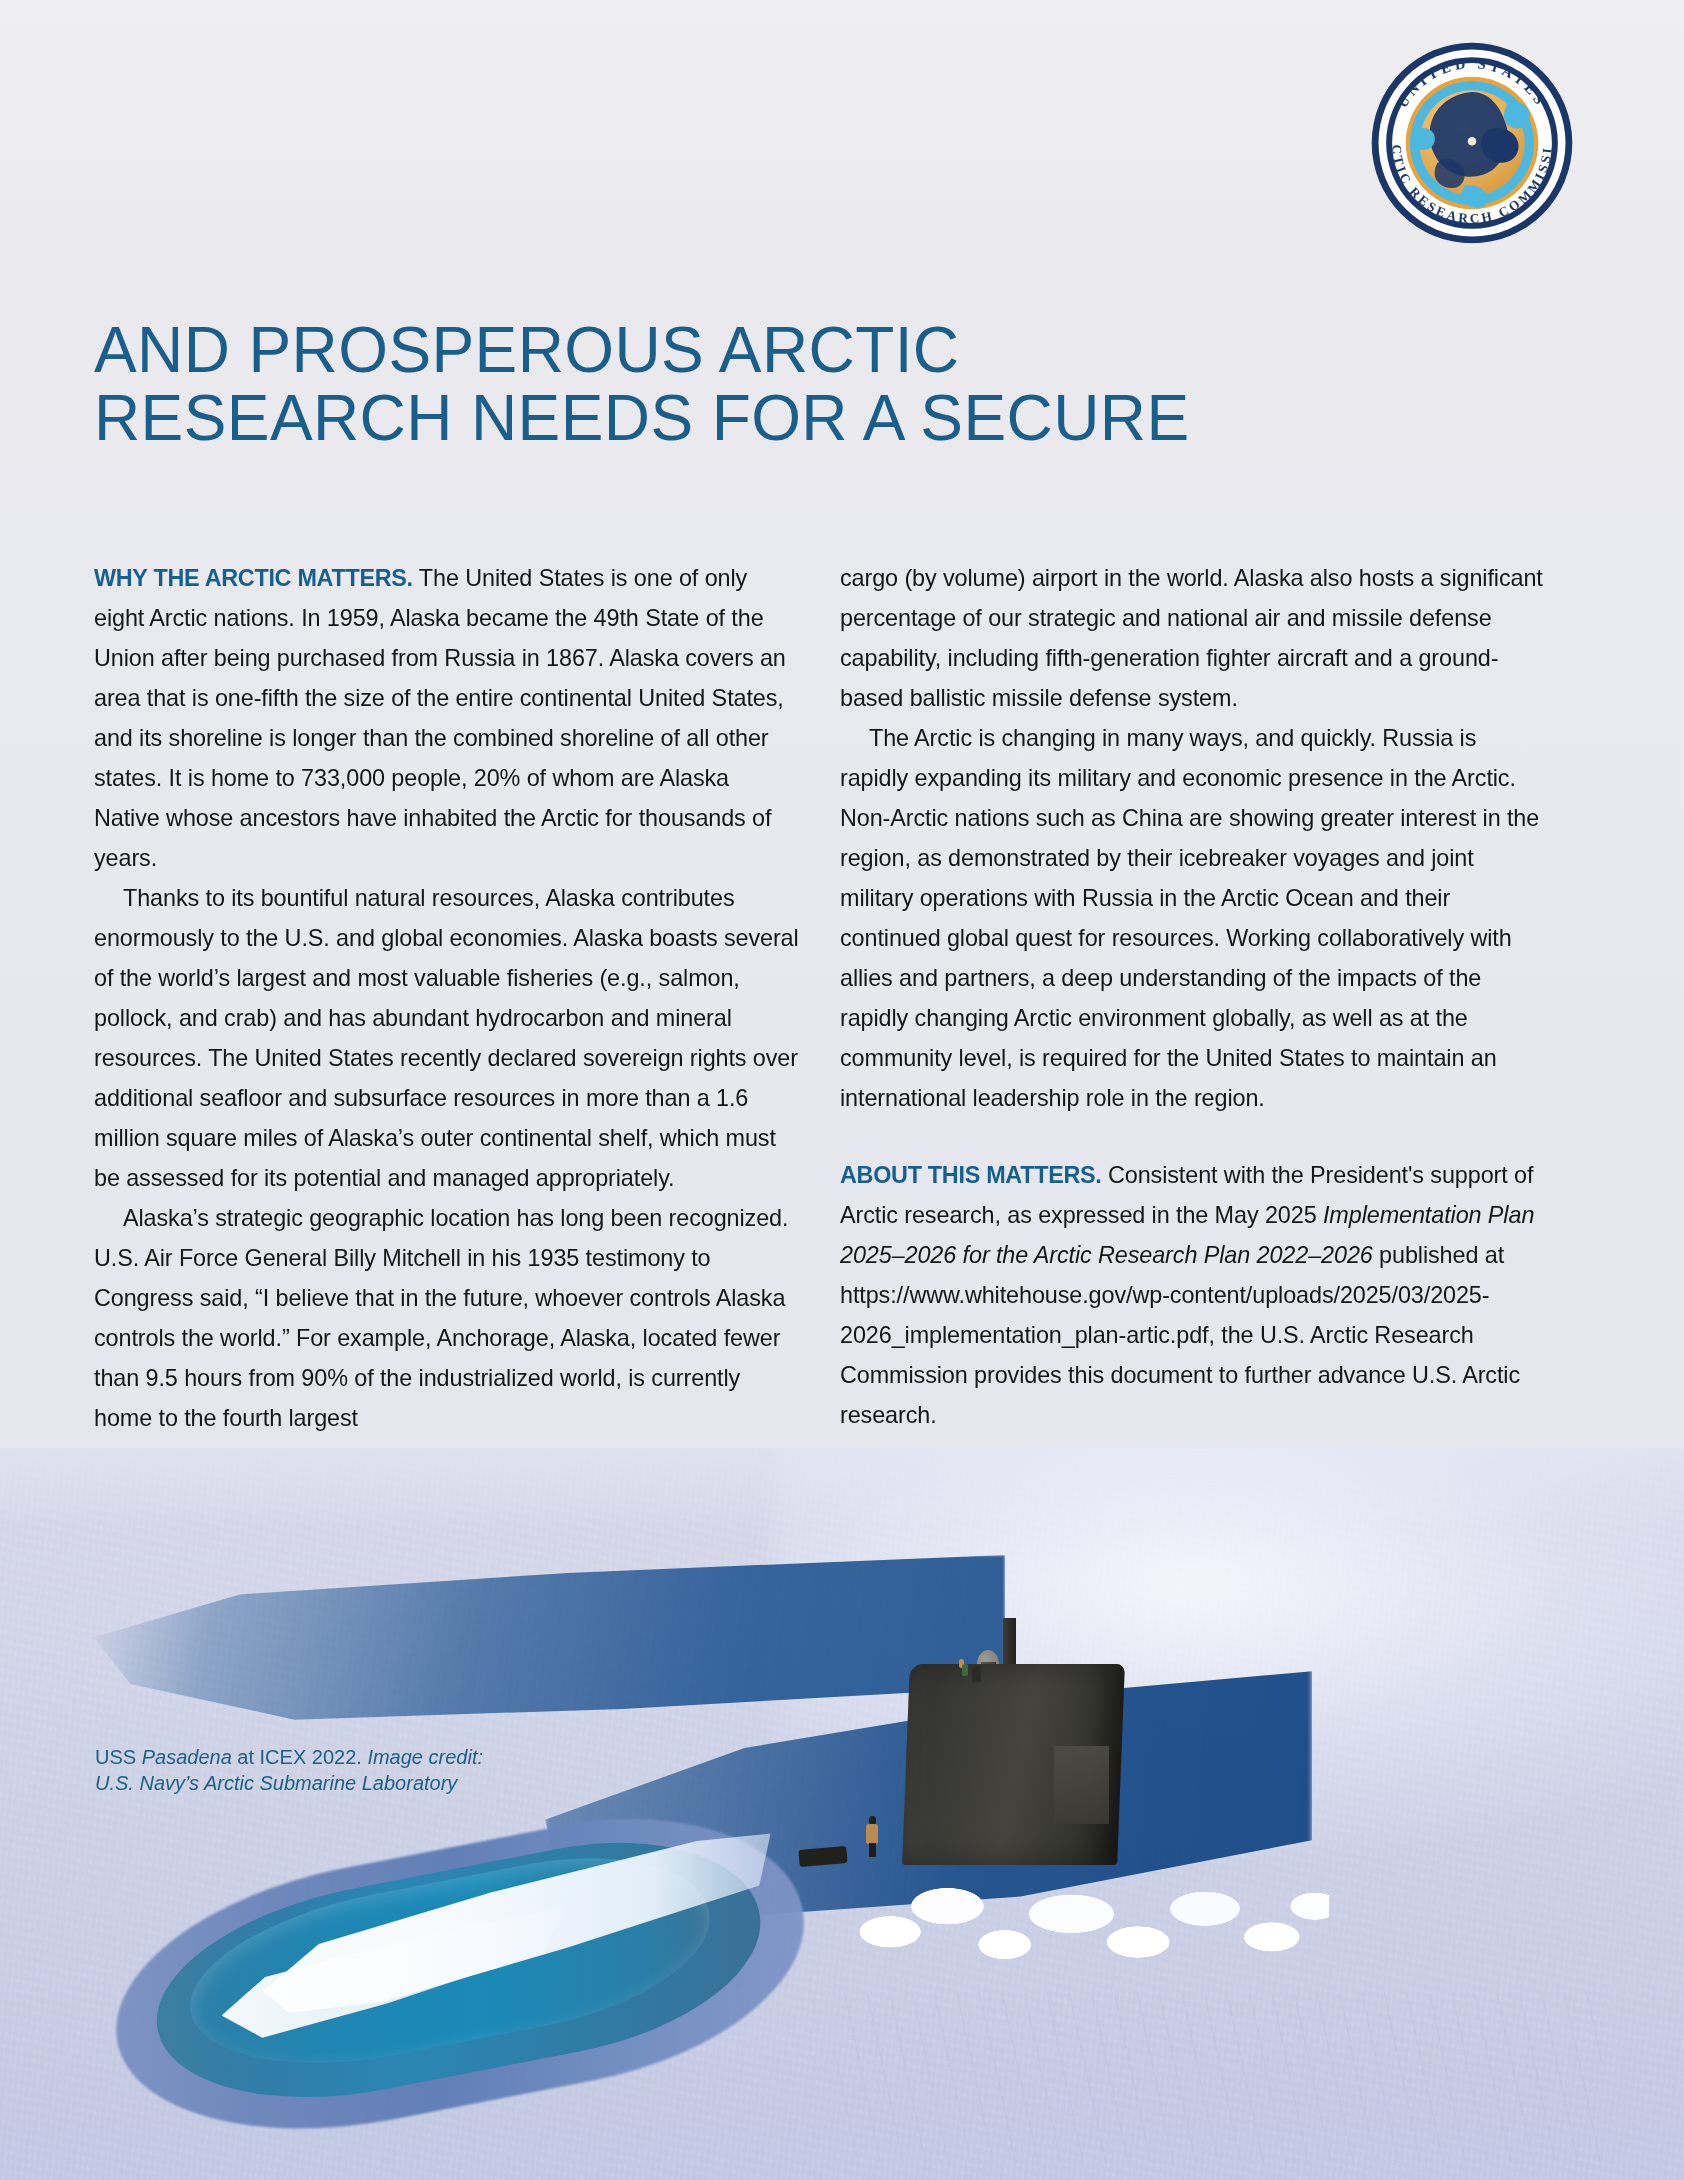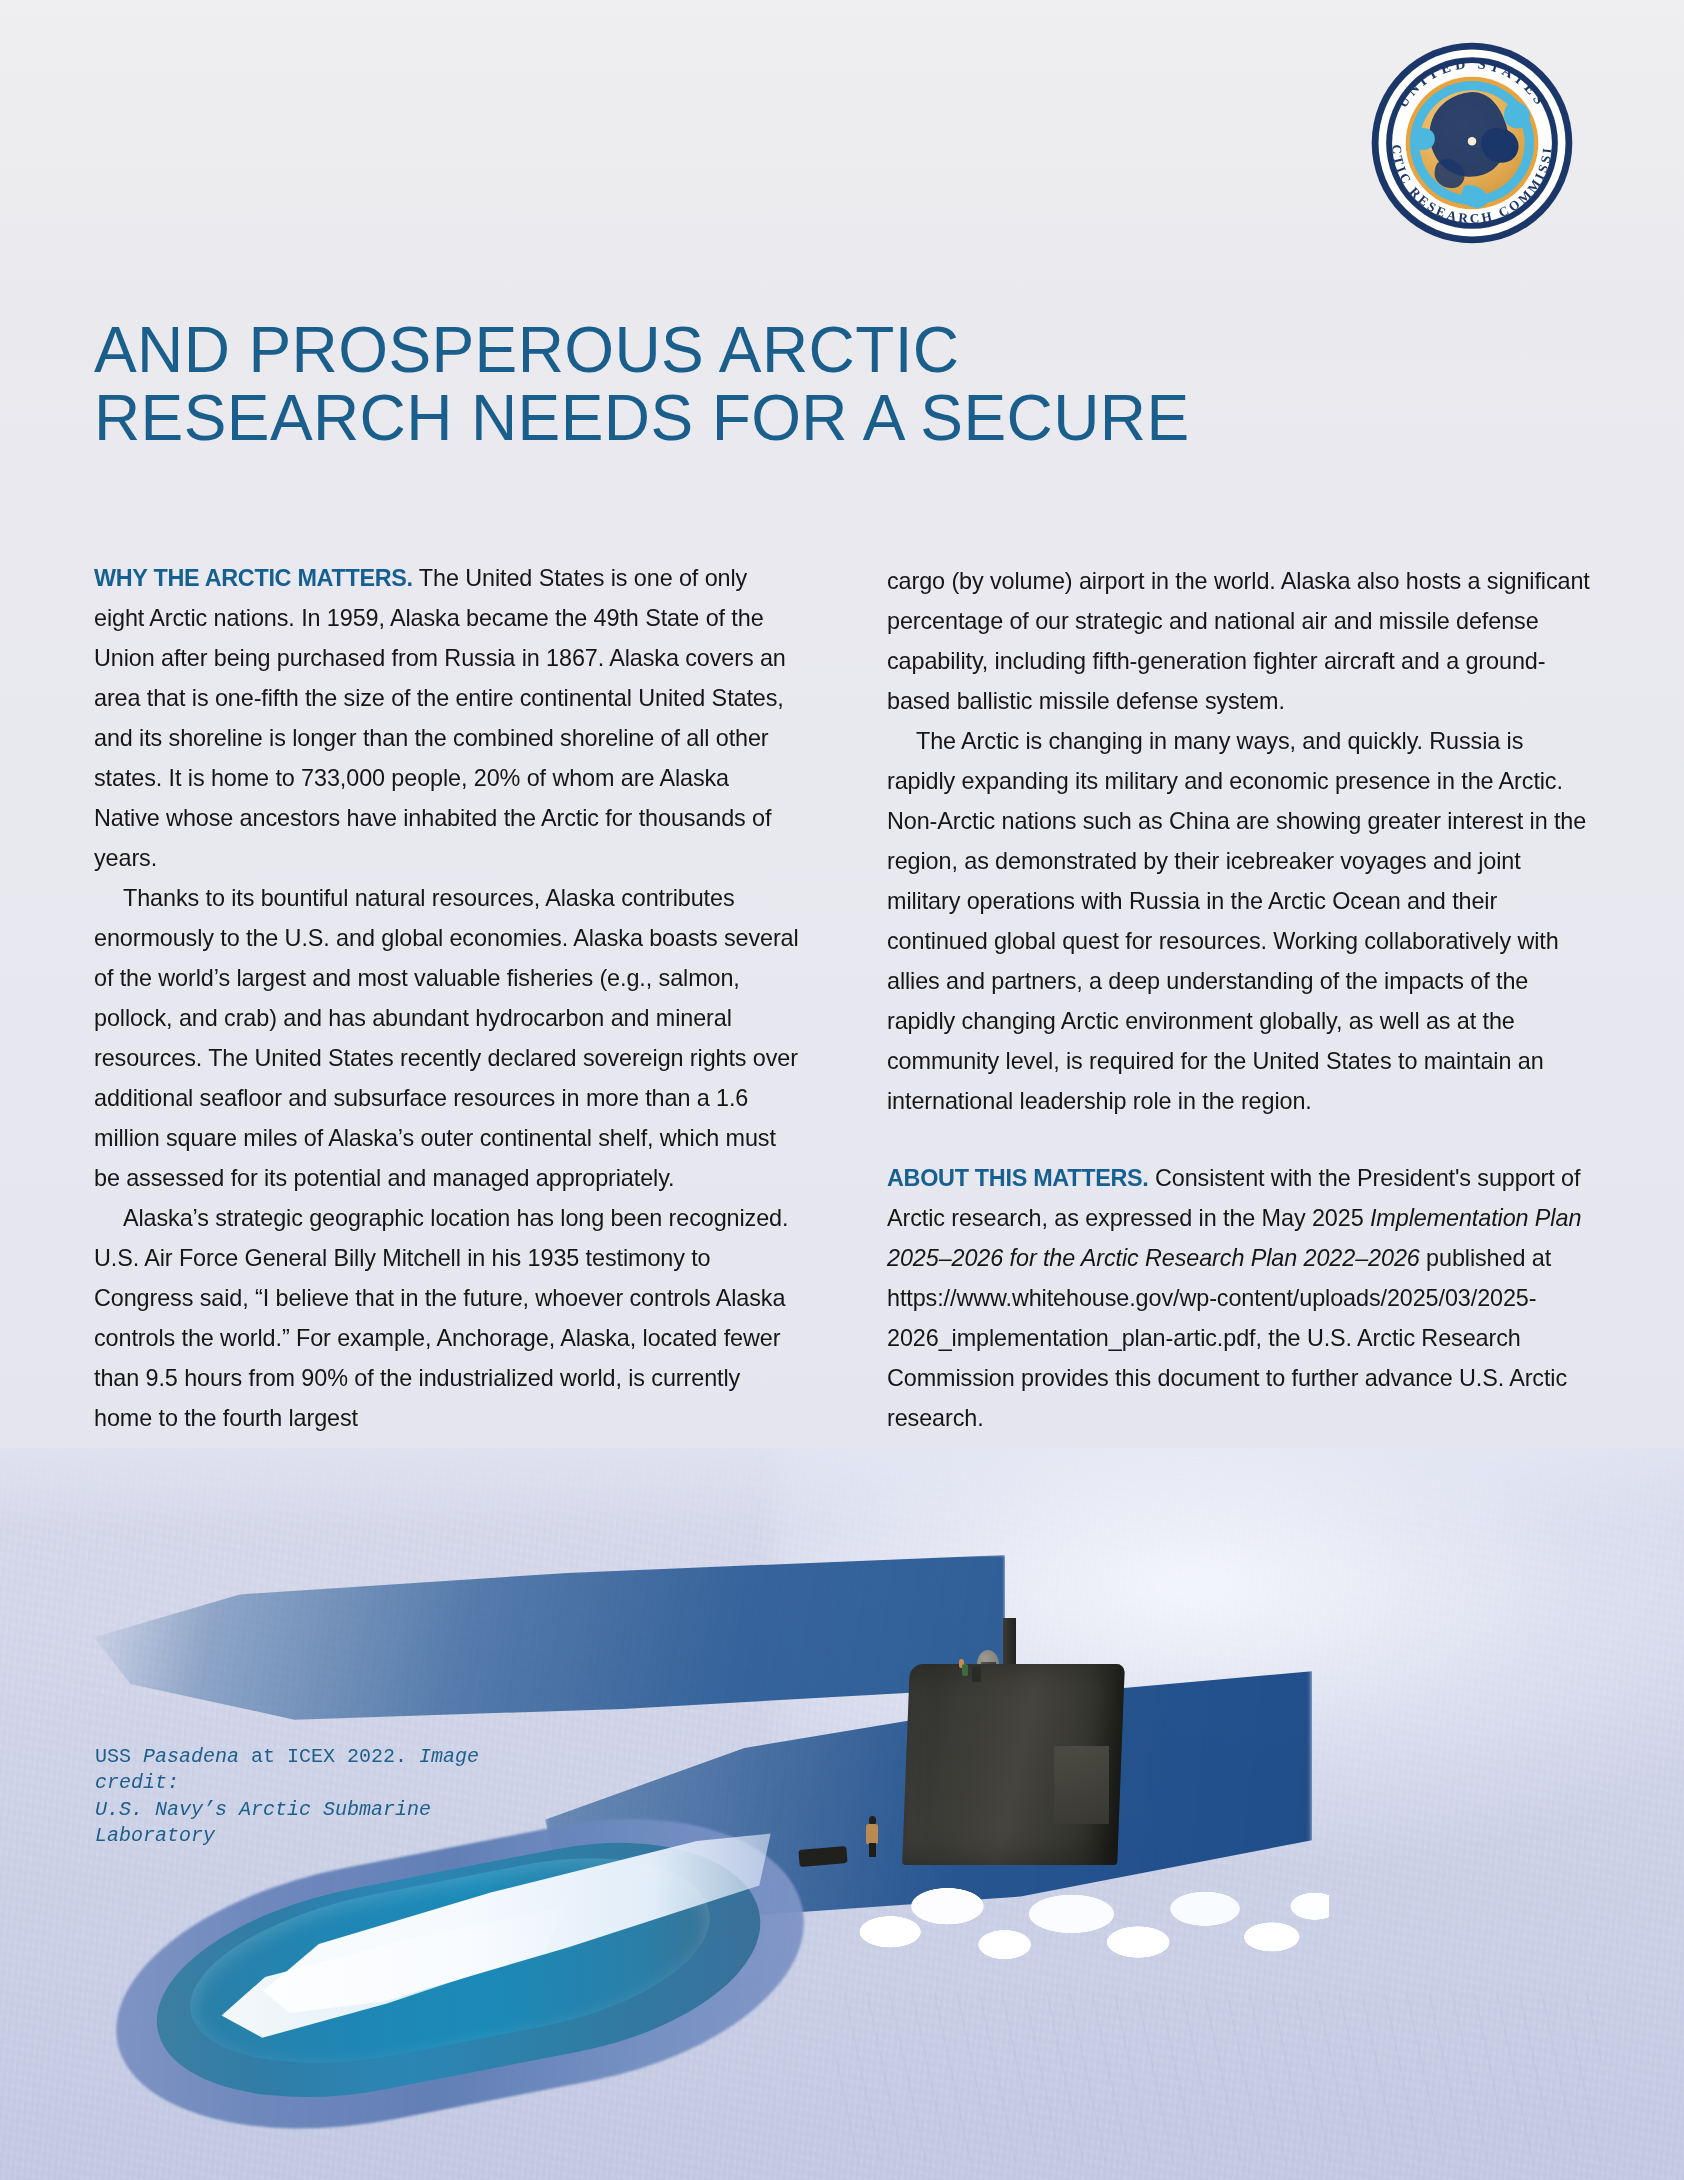--- a/index.html
+++ b/index.html
@@ -67,22 +67,21 @@
     font-family:"Liberation Sans Narrow","Liberation Sans",sans-serif;
   }
   .main-title .tl { display:block; }
 
   
   .columns {
     position:absolute;
     left:94px; top:558px;
     width:1499px;
     display:flex;
-    gap:87px;
-    align-items:flex-end;
+    gap:40px;
   }
   .col { width:706px; }
 
   .para {
     font-size:23.4px;
     line-height:40px;
     color:#161616;
     text-align:left;
     font-family:"Liberation Sans", sans-serif;
     letter-spacing:-0.1px;
@@ -299,21 +298,21 @@
 
   
   .caption {
     position:absolute;
     left:95px; top:1744px;
     width:443px;
     color:#1d5f8a;
     font-size:20px;
     line-height:26.4px;
     font-style:italic;
-    font-family:Liberation Mono, monospace;
+    font-family:Liberation Sans, sans-serif;
   }
   .caption .roman { font-style:normal; }
 </style>
 </head>
 <body>
 
 <div class="page">
 
   <div class="header">
 

